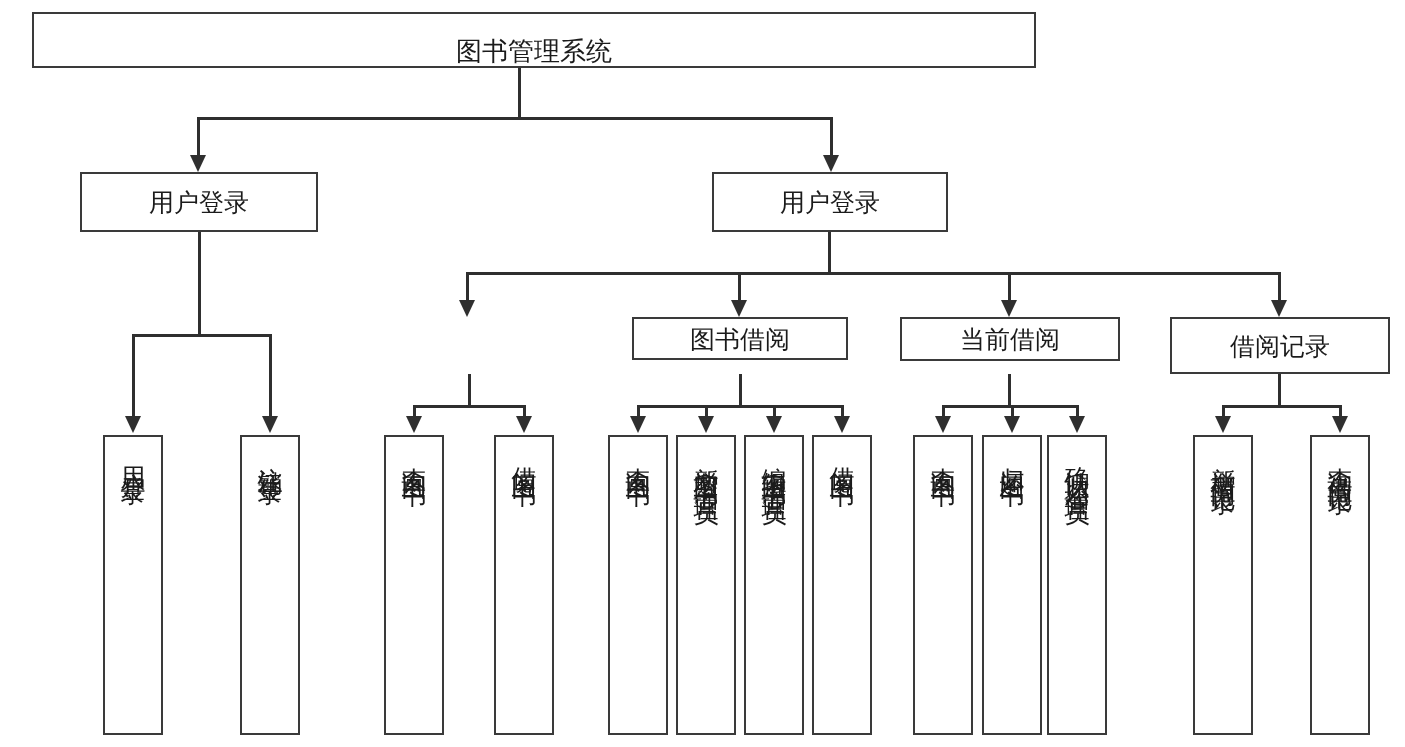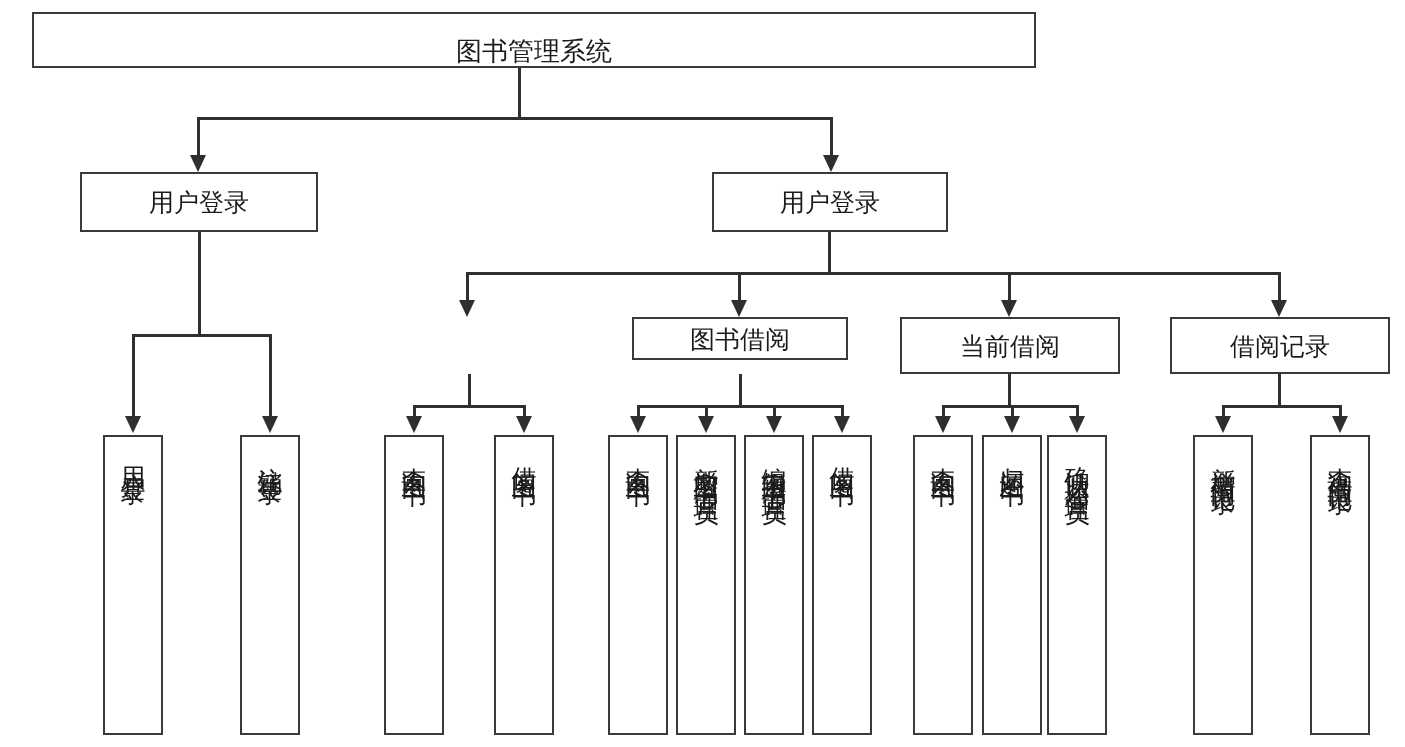--- a/index.html
+++ b/index.html
@@ -118,21 +118,21 @@
   <div class="edge v" style="left:1008px; top:272px; height:30px;"></div>
   <div class="arrow" style="left:1001px; top:300px;"></div>
   <div class="edge v" style="left:1278px; top:272px; height:30px;"></div>
   <div class="arrow" style="left:1271px; top:300px;"></div>
 
 
   <div class="node h-node" id="node-book-borrow" style="left:632px; top:317px; width:216px; height:43px;">
     <span class="node-label">图书借阅</span>
   </div>
 
-  <div class="node h-node" id="node-current-borrow" style="left:900px; top:317px; width:220px; height:57px;">
+  <div class="node h-node" id="node-current-borrow" style="left:900px; top:317px; width:220px; height:44px;">
     <span class="node-label">当前借阅</span>
   </div>
 
   <div class="node h-node" id="node-borrow-record" style="left:1170px; top:317px; width:220px; height:57px;">
     <span class="node-label">借阅记录</span>
   </div>
 
   <div class="edge v" style="left:468px; top:374px; height:33px;"></div>
   <div class="edge h" style="left:413px; top:405px; width:113px;"></div>
   <div class="edge v" style="left:413px; top:405px; height:13px;"></div>

